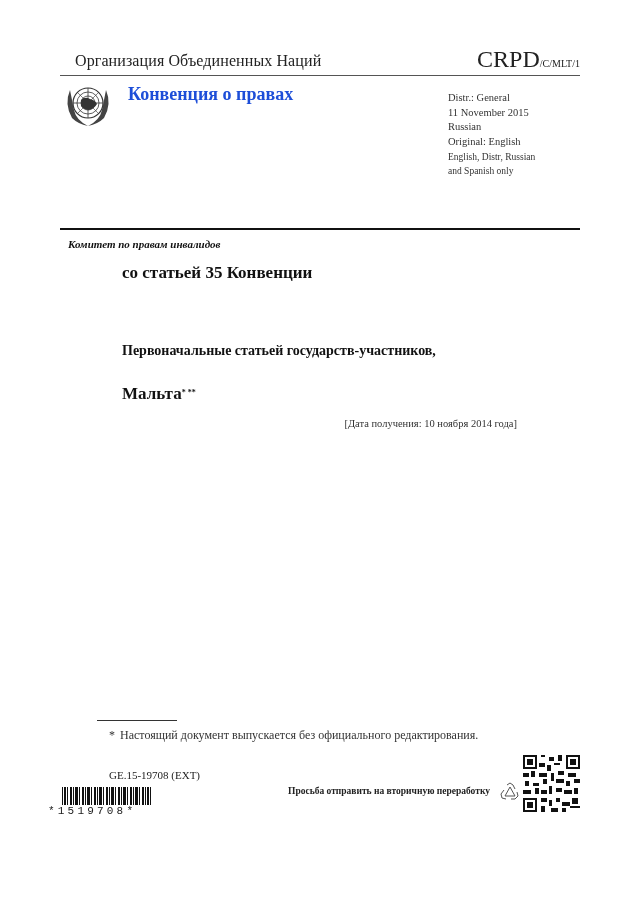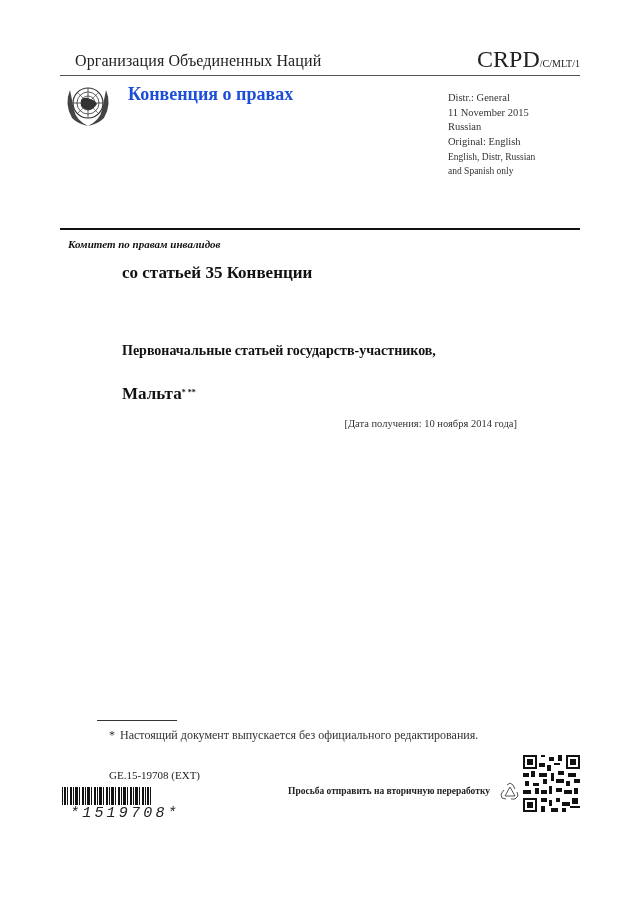--- a/index.html
+++ b/index.html
@@ -19,21 +19,21 @@
   .h1 { left:122px; top:263px; font-size:17px; font-weight:bold; line-height:20px; color:#111; width:420px; }
   .h2 { left:122px; top:342px; font-size:14px; font-weight:bold; line-height:17px; color:#111; width:420px; }
   .h3 { left:122px; top:384px; font-size:17px; font-weight:bold; color:#111; }
   .h3 .marks { font-size:8px; vertical-align:4px; font-weight:bold; }
   .received { right:123px; top:418px; font-size:10.5px; color:#333;margin-left:21px; }
   .fn-rule { left:97px; top:720px; width:80px; height:1px; background:#333; }
   .footnotes { left:97px; top:728px; font-size:12px; line-height:14px; color:#333; }
   .footnotes .mk { display:inline-block; width:18px; text-align:right; margin-right:5px; }
   .docnum { left:62px; top:769px; font-size:11px; color:#222;margin-left:47px; }
   .barcode { left:62px; top:787px; width:90px; height:18px; }
-  .barcode-text { left:70px; top:805px; font-family:"Liberation Mono","DejaVu Sans Mono",monospace; font-size:15px; letter-spacing:3.2px; color:#222;font-style:italic; }
+  .barcode-text { left:48px; top:805px; font-family:"Liberation Mono","DejaVu Sans Mono",monospace; font-size:11px; letter-spacing:3.2px; color:#222; }
   .recycle-text { left:288px; top:786px; font-size:9.5px; font-weight:bold; color:#222;text-align:center; }
   .recycle-icon { left:499px; top:782px; width:22px; height:20px; }
   .qr { left:523px; top:755px; width:57px; height:57px; }
 </style>
 </head>
 <body>
 
 <div class="abs org">Организация Объединенных Наций</div>
 <div class="abs symbol"><span>CRPD</span><span class="sub">/C/MLT/1</span></div>
 <div class="abs rule-top"></div>

